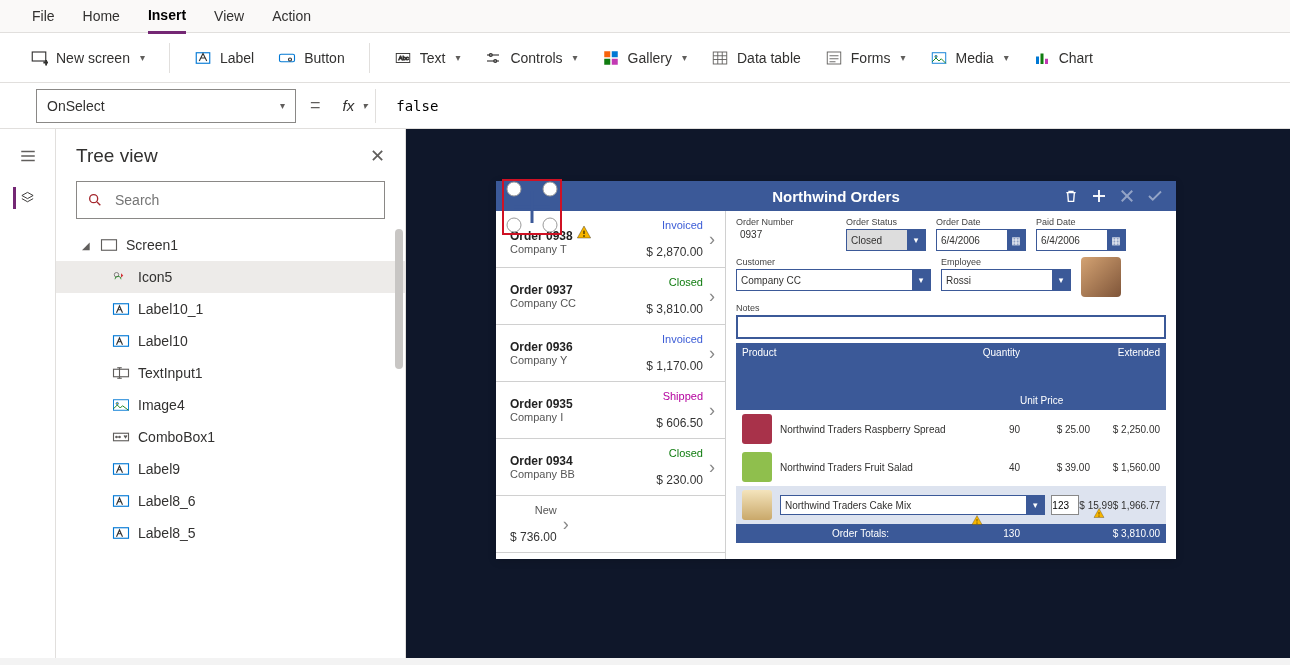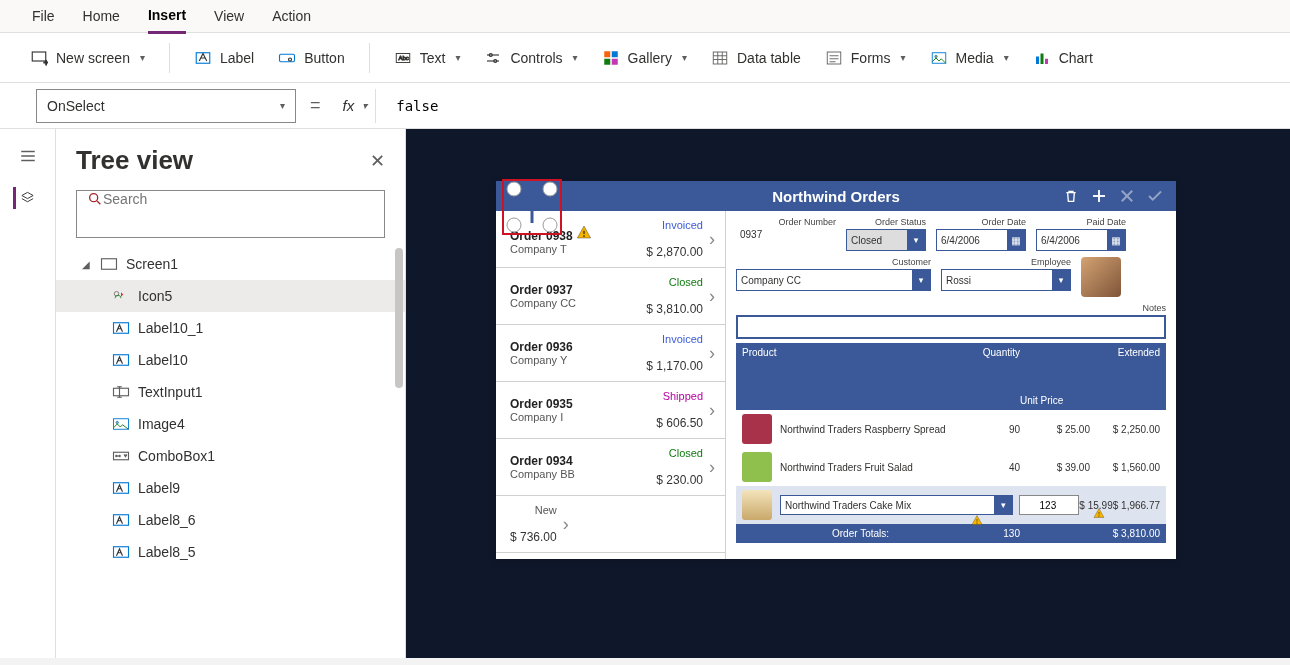--- a/index.html
+++ b/index.html
@@ -26,22 +26,22 @@
 
 
 .main { display:flex; height:529px; }
 .rail { width:56px; background:#fff; border-right:1px solid #e1dfdd; display:flex; flex-direction:column; align-items:center; padding-top:16px; gap:20px; }
 .rail .ricon { width:22px; height:22px; cursor:pointer; color:#605e5c; display:flex; align-items:center; justify-content:center; }
 .rail .ricon.active { border-left:3px solid #742774; padding-left:4px; margin-left:-7px; }
 
 
 .tree { width:350px; background:#fff; border-right:1px solid #e1dfdd; display:flex; flex-direction:column; }
 .tree-header { display:flex; align-items:center; justify-content:space-between; padding:16px 20px 10px 20px; }
-.tree-header h2 { font-size:26px; font-weight:700; }
-.tree-search { margin:4px 20px 10px 20px; height:48px; border:1px solid #8a8886; display:flex; align-items:flex-start; padding:0 10px; gap:0; }
+.tree-header h2 { font-size:19px; font-weight:400; }
+.tree-search { margin:4px 20px 10px 20px; height:38px; border:1px solid #8a8886; display:flex; align-items:center; padding:0 10px; gap:12px; }
 .tree-search input { border:none; outline:none; flex:1; font-size:14px; }
 .tree-body { flex:1; overflow-y:auto; position:relative; }
 .tree-scrollbar { position:absolute; right:2px; top:0; width:8px; height:140px; background:#c8c6c4; border-radius:4px; }
 .tree-item { display:flex; align-items:center; padding:8px 10px 8px 20px; font-size:14px; gap:8px; cursor:pointer; }
 .tree-item.l1 { padding-left:26px; }
 .tree-item.l2 { padding-left:56px; }
 .tree-item.selected { background:#edebe9; }
 .tree-item .exp { width:10px; font-size:10px; color:#605e5c; }
 .tree-item .ticon { width:18px; height:14px; display:flex; align-items:center; justify-content:center; }
 
@@ -73,21 +73,21 @@
 .st-closed { color:#107c10; }
 .st-shipped { color:#b4009e; }
 .st-new { color:#555; }
 .order-item .arr { color:#888; font-size:18px; }
 .warn-tri { width:16px; height:16px; }
 
 
 .detail { flex:1; padding:6px 10px 0 10px; font-size:10px; display:flex; flex-direction:column; }
 .drow { display:flex; gap:10px; margin-bottom:6px; }
 .dfield { display:flex; flex-direction:column; gap:2px; }
-.dfield label { font-size:9px; color:#444;text-align:right; }
+.dfield label { font-size:9px; color:#444; }
 .dtext,.dselect { height:22px; border:1px solid #3b5998; font-size:10px; padding:0 4px; background:#fff; }
 .dselect { display:flex; align-items:center; justify-content:space-between; }
 .dselect .dd { width:18px; height:100%; background:#3b5998; color:#fff; display:flex; align-items:center; justify-content:center; font-size:9px; margin-right:-4px; }
 .ddate { display:flex; align-items:center; justify-content:space-between; }
 .ddate .cal { width:18px; height:100%; background:#3b5998; color:#fff; display:flex; align-items:center; justify-content:center; font-size:10px; margin-right:-4px; }
 .notes-input { width:100%; height:24px; border:2px solid #3b5998; }
 .avatar { width:40px; height:40px; border-radius:4px; background:linear-gradient(135deg,#d4a373,#7f5539); }
 
 
 .prods-head { background:#3b5998; color:#fff; display:flex; font-size:10px; padding:4px 6px; margin-top:4px; }
@@ -97,21 +97,21 @@
 .prods-head div:nth-child(4){width:70px;text-align:right;}
 .prod-row { display:flex; align-items:center; padding:4px 6px; font-size:10px; }
 .prod-row .pimg { width:30px; height:30px; border-radius:3px; margin-right:8px; }
 .prod-row .pname { flex:1; }
 .prod-row .pcell { width:60px; text-align:right; }
 .prod-row .pcell2 { width:70px; text-align:right; }
 .prod-sel-row { background:#dde3ef; display:flex; align-items:center; padding:4px 6px; font-size:10px; position:relative; }
 .prod-sel-row .pimg { width:30px; height:30px; border-radius:3px; margin-right:8px; background:linear-gradient(#f4e4bc,#c9a86a); }
 .prod-sel-row .pcombo { flex:1; height:20px; border:1px solid #3b5998; display:flex; align-items:center; justify-content:space-between; padding-left:4px; background:#fff; margin-right:6px; }
 .prod-sel-row .pcombo .dd { width:18px; height:100%; background:#3b5998; color:#fff; display:flex; align-items:center; justify-content:center; font-size:9px; }
-.prod-sel-row .qinput { width:60px; height:20px; border:1px solid #888; text-align:center; padding-right:3px; font-size:10px; }
+.prod-sel-row .qinput { width:28px; height:20px; border:1px solid #888; text-align:left; padding-right:3px; font-size:10px; }
 .totals { background:#3b5998; color:#fff; display:flex; font-size:10px; padding:4px 6px; }
 .totals div:nth-child(1){flex:1; padding-left:90px;}
 .totals div:nth-child(2){width:60px;text-align:right;}
 .totals div:nth-child(3){width:70px;}
 .totals div:nth-child(4){width:70px;text-align:right;}
 
 .warn-small { width:12px; height:12px; position:absolute; }
 </style>
 </head>
 <body>

